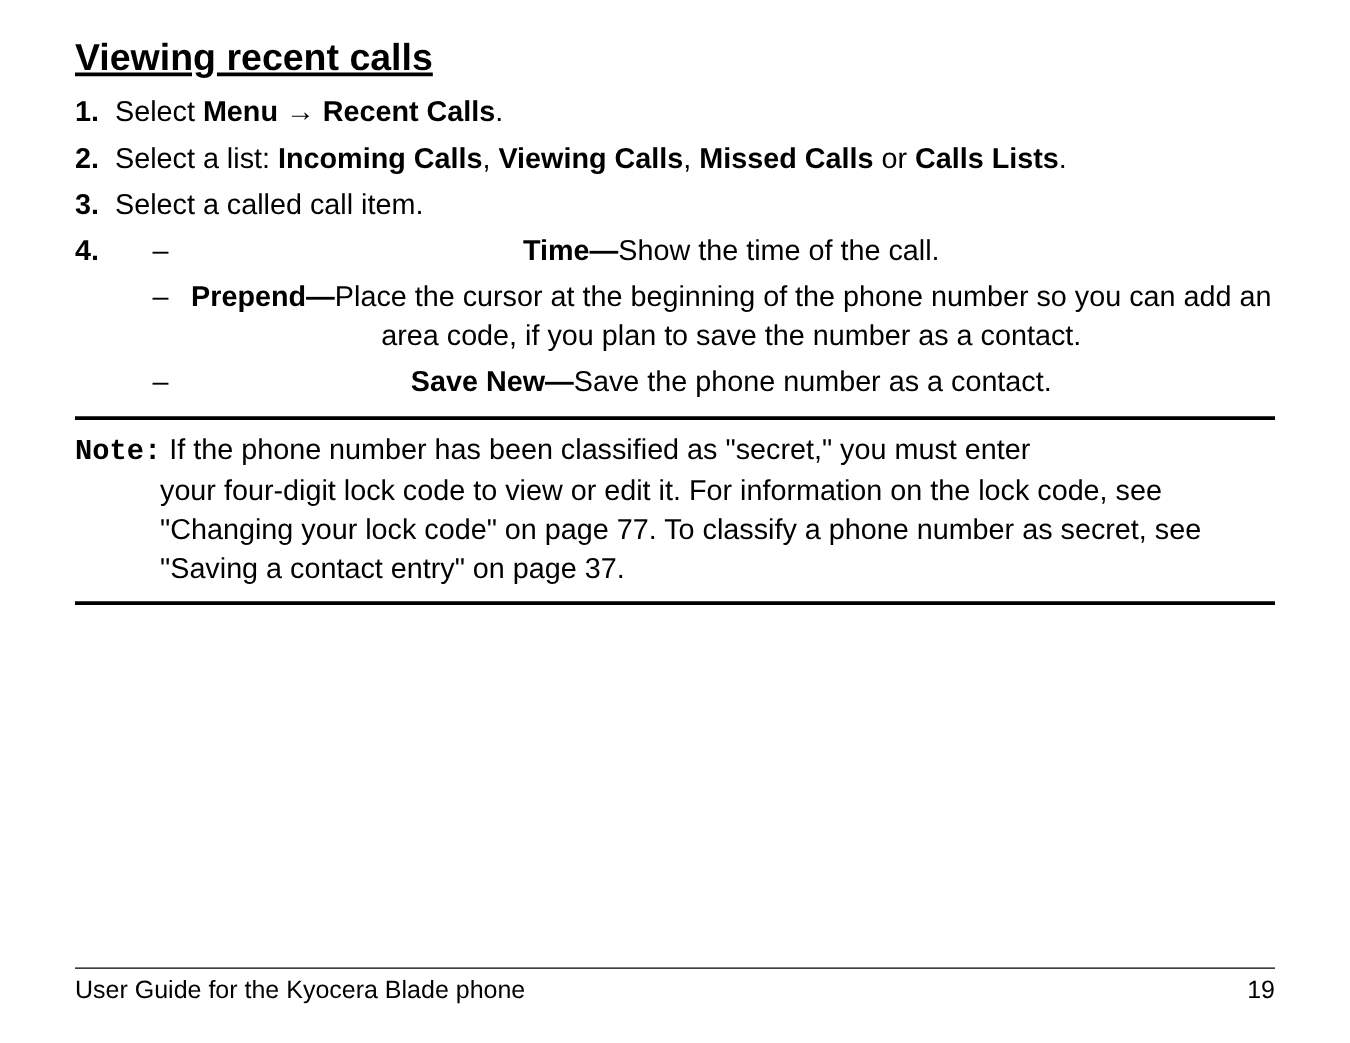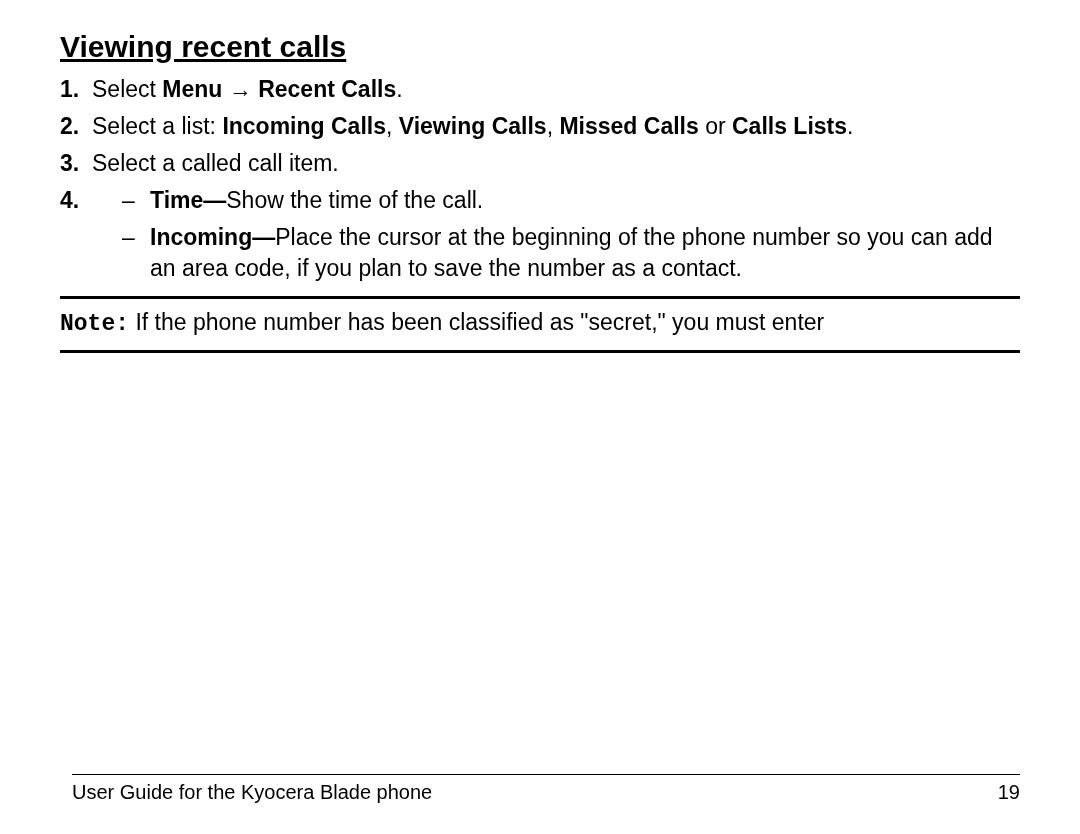--- a/index.html
+++ b/index.html
@@ -30,20 +30,21 @@
     }
     ol.numbered > li > .num {
       position: absolute;
       left: -32px;
       font-weight: bold;
     }
     ul.dashed {
       list-style: none;
       padding-left: 58px;
       margin-top: 6px;
+      text-align: center;
     }
     ul.dashed > li {
       font-size: 23px;
       line-height: 1.35;
       margin-bottom: 6px;
       position: relative;
     }
     ul.dashed > li::before {
       content: "–";
       position: absolute;
@@ -68,21 +69,21 @@
     .note-block .note-label {
       font-weight: bold;
       font-family: Liberation Mono, monospace;
     }
     .note-body {
       padding-left: 68px;
     }
     .footer {
       position: absolute;
       bottom: 30px;
-      left: 72px;
+      left: 60px;
       right: 60px;
     }
     .footer-line {
       border: none;
       border-top: 1px solid #000;
       margin-bottom: 6px;
     }
     .footer-row {
       display: flex;
       justify-content: space-between;
@@ -105,31 +106,33 @@
     <span>Select a list: </span><span class="b">Incoming Calls</span><span>, </span><span class="b">Viewing Calls</span><span>, </span><span class="b">Missed Calls</span><span> or </span><span class="b">Calls Lists</span><span>.</span>
   </li>
   <li>
     <span class="num">3.</span>
     <span>Select a called call item.</span>
   </li>
   <li>
     <span class="num">4.</span>
     <ul class="dashed">
       <li><span class="b">Time—</span><span>Show the time of the call.</span></li>
-      <li><span class="b">Incoming—</span><span>Place the cursor at the beginning of the phone number so you can add an area code, if you plan to save the number as a contact.</span></li>
+      <li><span class="b">Prepend—</span><span>Place the cursor at the beginning of the phone number so you can add an area code, if you plan to save the number as a contact.</span></li>
+      <li><span class="b">Save New—</span><span>Save the phone number as a contact.</span></li>
     </ul>
   </li>
 </ol>
 
 <hr class="hr-top">
 
 <div class="note-block">
   <div>
     <span class="note-label">Note:</span><span> If the phone number has been classified as "secret," you must enter</span>
   </div>
+  <div class="note-body">your four-digit lock code to view or edit it. For information on the lock code, see "Changing your lock code" on page 77. To classify a phone number as secret, see "Saving a contact entry" on page 37.</div>
 </div>
 
 <hr class="hr-bottom">
 
 <div class="footer">
   <hr class="footer-line">
   <div class="footer-row">
     <span>User Guide for the Kyocera Blade phone</span>
     <span>19</span>
   </div>

